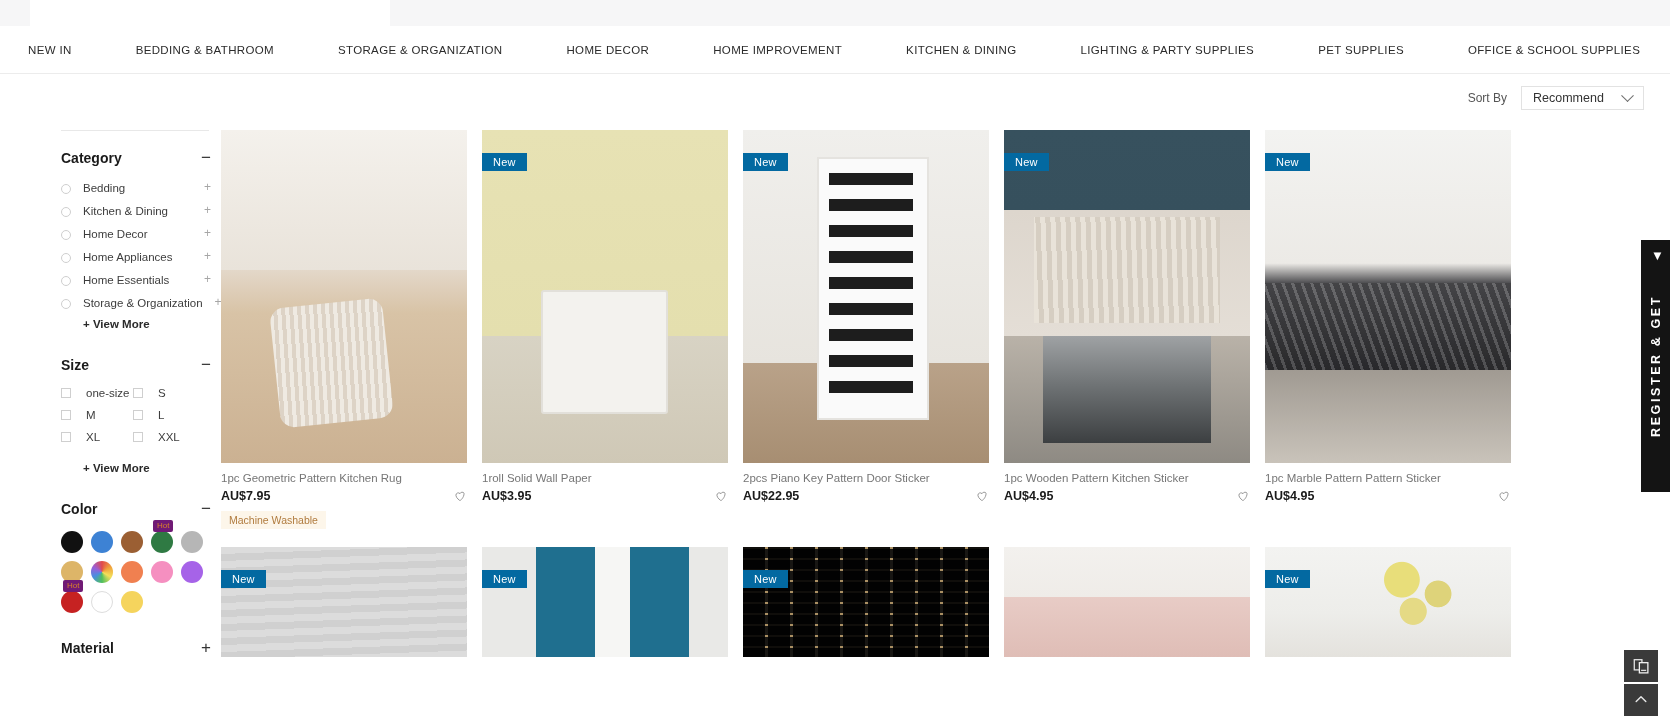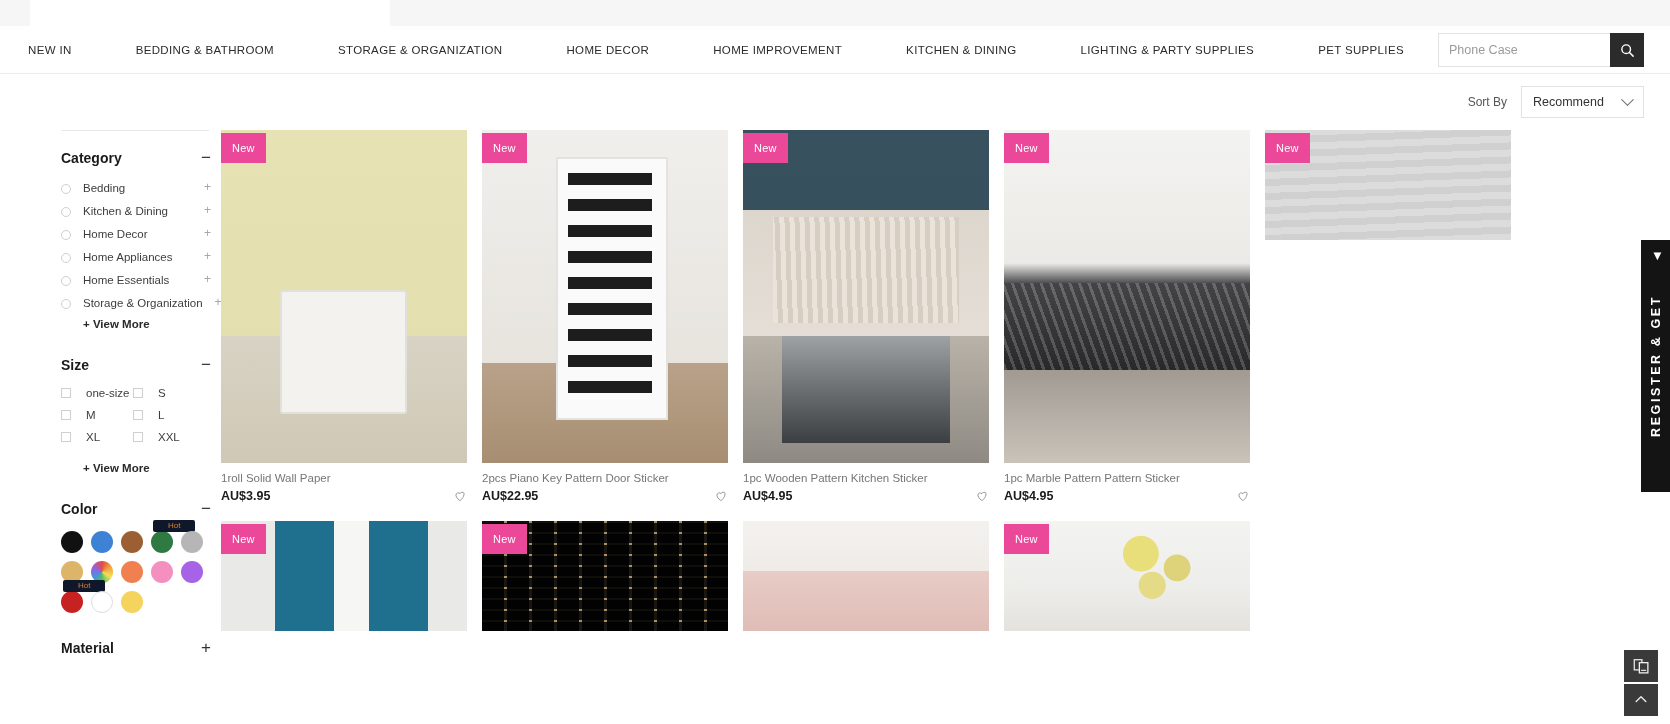--- a/index.html
+++ b/index.html
@@ -50,21 +50,21 @@
   }
   .search-btn svg { display:block; }
 
   
   .sort-row {
     position:absolute; right:26px; top:86px;
     display:flex; align-items:center; gap:14px;
   }
   .sort-label { font-size:12px; color:#555; }
   .sort-select {
-    width:123px; height:32px; border:1px solid #e2e2e2; background:#fff;
+    width:123px; height:24px; border:1px solid #e2e2e2; background:#fff;
     display:flex; align-items:center; justify-content:space-between;
     padding:0 11px; font-size:12.5px; color:#333; cursor:pointer;
   }
   .chev { width:9px; height:9px; border-right:1.3px solid #6f6f6f; border-bottom:1.3px solid #6f6f6f;
           transform:rotate(45deg) translate(-2px,-2px); }
 
   
   .sidebar { position:absolute; left:49px; top:130px; width:150px;margin-left:12px; }
   .side-sep { height:1px; background:#e8e8e8; width:148px; margin-bottom:18px; }
   .filter-head {
@@ -86,43 +86,43 @@
   .size-cell { width:72px; display:flex; align-items:center; gap:15px; margin-bottom:10px; cursor:pointer; }
   .checkbox { width:10px; height:10px; border:1px solid #cfcfcf; flex:none; background:#fff; }
   .size-label { font-size:11.5px; color:#3d3d3d; }
 
   .color-grid { display:flex; flex-wrap:wrap; width:152px; gap:8px 8px; }
   .color-cell { position:relative; width:22px; height:22px; }
   .swatch { width:22px; height:22px; border-radius:50%; display:block; }
   .swatch.white { border:1px solid #ddd; }
   .hot-badge {
     position:absolute; top:-11px; left:2px;
-    font-size:8px; color:#d9822b; background:#0f172a;
-    padding:1px 15px; border-radius:2px; line-height:1.25; white-space:nowrap;
+    font-size:8px; color:#d9822b; background:#701a75;
+    padding:1px 4px; border-radius:2px; line-height:1.25; white-space:nowrap;
   }
 
   .filter-block { margin-bottom:26px; }
 
   
   .grid {
     position:absolute; left:221px; top:130px;
     width:1300px;
     display:grid; grid-template-columns:repeat(5, 246px);
     column-gap:15px; row-gap:18px;
   }
   .card { width:246px; position:relative; }
   .thumb {
     width:246px; height:333px; position:relative; overflow:hidden;
     background:#efefef; cursor:pointer;
   }
   .card.row2 .thumb { height:110px; }
   .badge-new {
-    position:absolute; left:0; top:3px; z-index:3;
-    background:#ec4899; color:#fff; font-size:11px;
-    padding:9px 11px; letter-spacing:.2px;
+    position:absolute; left:0; top:23px; z-index:3;
+    background:#0369a1; color:#fff; font-size:11px;
+    padding:3px 11px; letter-spacing:.2px;
   }
   .p-title {
     font-size:11.5px; color:#767676; margin:9px 0 0 0;
     white-space:nowrap; overflow:hidden; text-overflow:ellipsis; cursor:pointer;
   }
   .p-row { display:flex; align-items:center; justify-content:space-between; margin-top:5px; }
   .p-price { font-size:12.5px; font-weight:700; color:#1a1a1a; }
   .heart { width:14px; height:14px; cursor:pointer; flex:none; }
   .tag-wash {
     display:inline-block; margin-top:8px; font-size:10.5px;
@@ -259,29 +259,20 @@
     <div class="nav-item">BEDDING &amp; BATHROOM</div>
     <div class="nav-item">STORAGE &amp; ORGANIZATION</div>
     <div class="nav-item">HOME DECOR</div>
     <div class="nav-item">HOME IMPROVEMENT</div>
     <div class="nav-item">KITCHEN &amp; DINING</div>
     <div class="nav-item">LIGHTING &amp; PARTY SUPPLIES</div>
     <div class="nav-item">PET SUPPLIES</div>
     <div class="nav-item">OFFICE &amp; SCHOOL SUPPLIES</div>
   </div>
 
-  <div class="search-wrap">
-    <input class="search-input" type="text" placeholder="Phone Case" style="">
-    <button class="search-btn">
-      <svg width="15" height="15" viewBox="0 0 16 16">
-        <circle cx="6.6" cy="6.6" r="4.6" fill="none" stroke="#fff" stroke-width="1.5"></circle>
-        <line x1="10.1" y1="10.1" x2="14" y2="14" stroke="#fff" stroke-width="1.6" stroke-linecap="round"></line>
-      </svg>
-    </button>
-  </div>
 </div>
 
 <div class="sort-row">
   <span class="sort-label">Sort By</span>
   <div class="sort-select">
     <span>Recommend</span>
     <span class="chev"></span>
   </div>
 </div>
 
@@ -412,20 +403,28 @@
 
   <div class="filter-block">
     <div class="filter-head">
       <span>Material</span>
       <span class="sign">+</span>
     </div>
   </div>
 </div>
 
 <div class="grid" id="product-grid">
+    <div class="card"><div class="thumb">
+        <div class="img-kitchen-rug"></div>
+      </div><div class="p-title">1pc Geometric Pattern Kitchen Rug</div><div class="p-row">
+        <span class="p-price">AU$7.95</span>
+        <svg class="heart" viewBox="0 0 24 24">
+          <path d="M12 20s-7-4.6-7-9.2A4 4 0 0 1 12 8a4 4 0 0 1 7-0.8C19 15.4 12 20 12 20z" fill="none" stroke="#8a8a8a" stroke-width="1.5" stroke-linejoin="round"></path>
+        </svg>
+      </div><span class="tag-wash">Machine Washable</span></div>
     <div class="card">
       <div class="thumb">
         <div class="img-wall-yellow"></div>
         <span class="badge-new">New</span>
       </div>
       <div class="p-title">1roll Solid Wall Paper</div>
       <div class="p-row">
         <span class="p-price">AU$3.95</span>
         <svg class="heart" viewBox="0 0 24 24">
           <path d="M12 20s-7-4.6-7-9.2A4 4 0 0 1 12 8a4 4 0 0 1 7-0.8C19 15.4 12 20 12 20z" fill="none" stroke="#8a8a8a" stroke-width="1.5" stroke-linejoin="round"></path>

